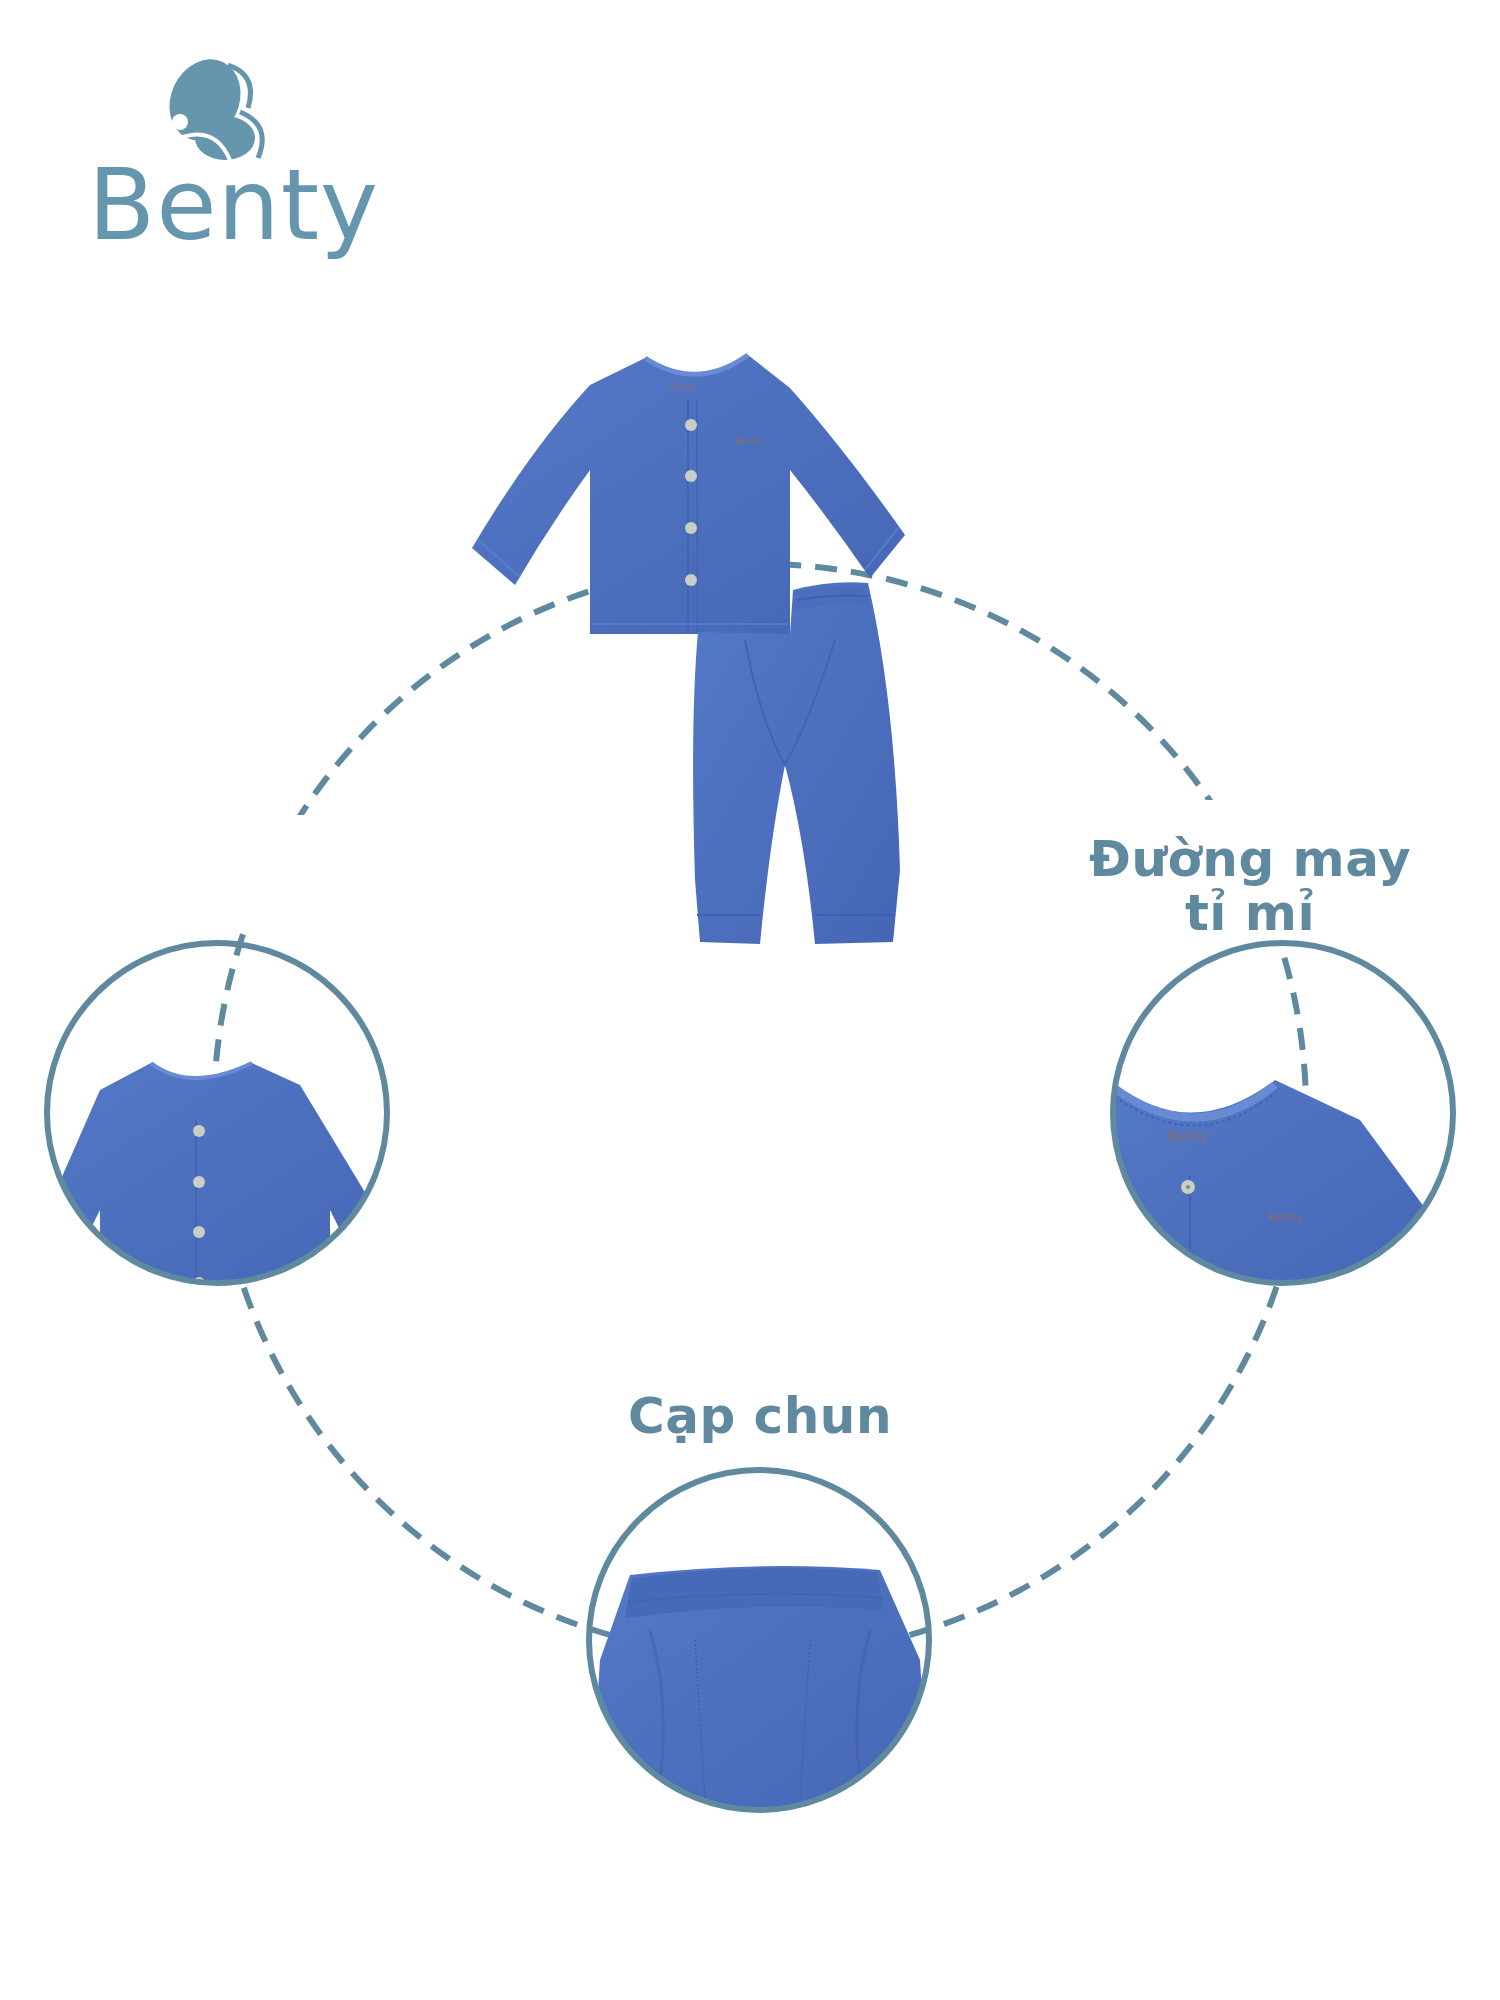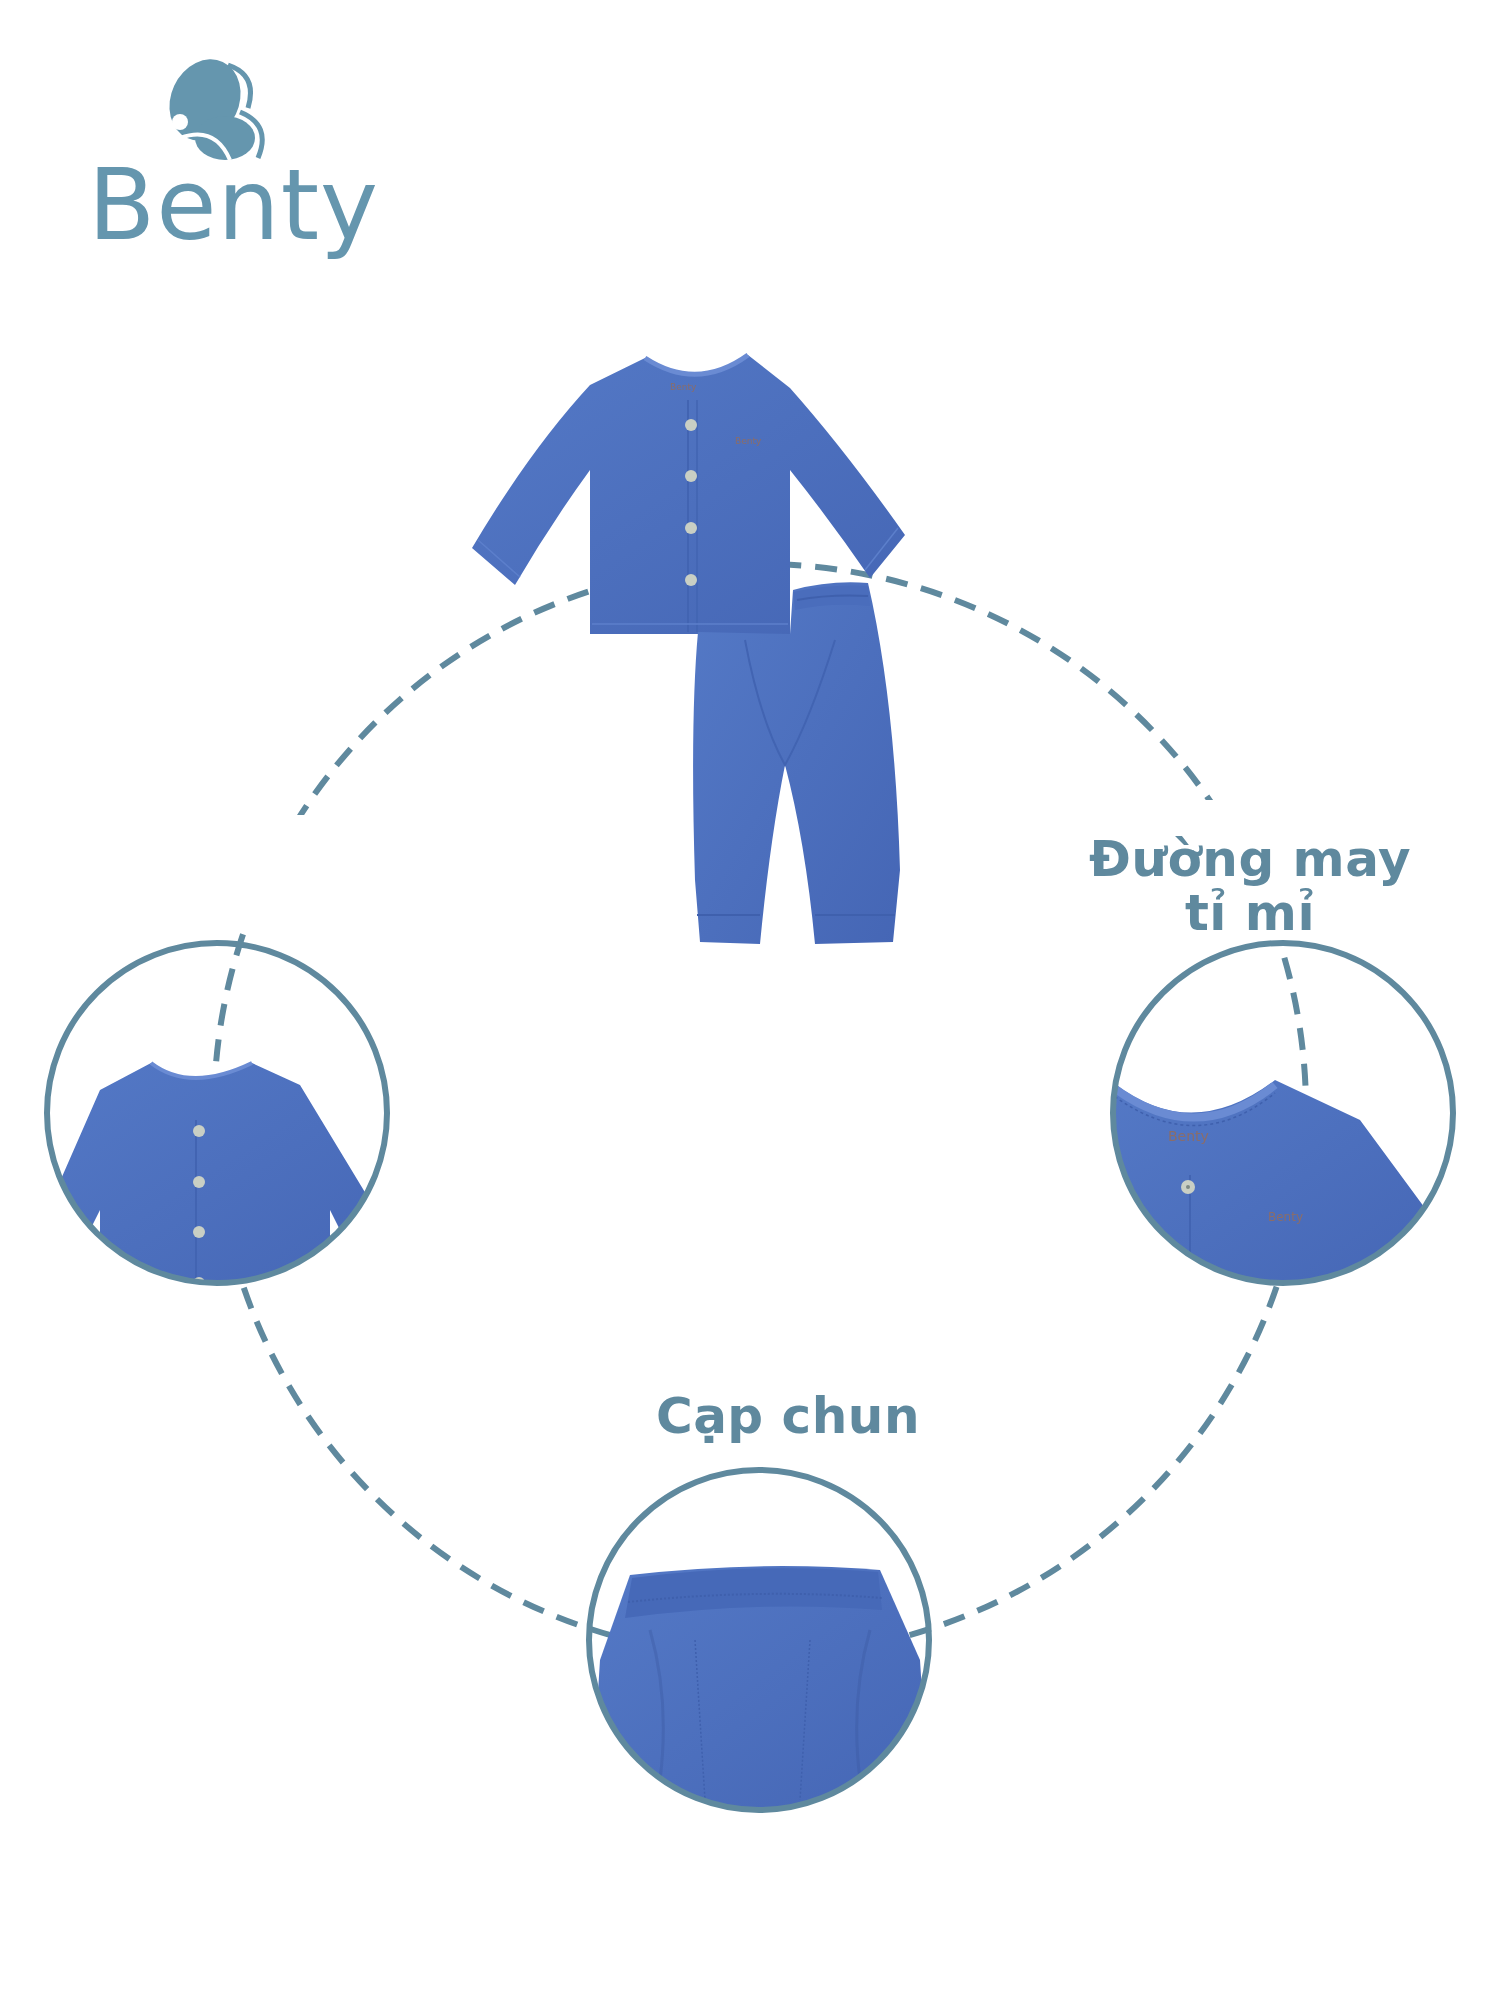--- a/index.html
+++ b/index.html
@@ -160,19 +160,19 @@
       <path d="M180,138 Q215,125 230,160" fill="none" stroke="#ffffff" stroke-width="4"></path>
     </g>
   </svg>
 
   <div id="logo-text">Benty</div>
 
 
   <div class="feature-label" style="left:1070px; top:828px; width:360px;text-align:center;">Đường may</div>
   <div class="feature-label" style="left:1070px; top:882px; width:360px;">tỉ mỉ</div>
 
-  <div class="feature-label" style="left:600px; top:1385px; width:320px;text-align:right;">Cạp chun</div>
+  <div class="feature-label" style="left:600px; top:1385px; width:320px;">Cạp chun</div>
 
   <div class="abs" style="left:735px; top:436px; font-size:9px; color:#8a6d6a;">Benty</div>
   <div class="abs" style="left:670px; top:382px; font-size:9px; color:#8a6d6a;">Benty</div>
   <div class="abs" style="left:1168px; top:1128px; font-size:14px; color:#8a6d6a;">Benty</div>
   <div class="abs" style="left:1268px; top:1210px; font-size:12px; color:#8a6d6a;">Benty</div>
 </div>
 
 </body></html>

